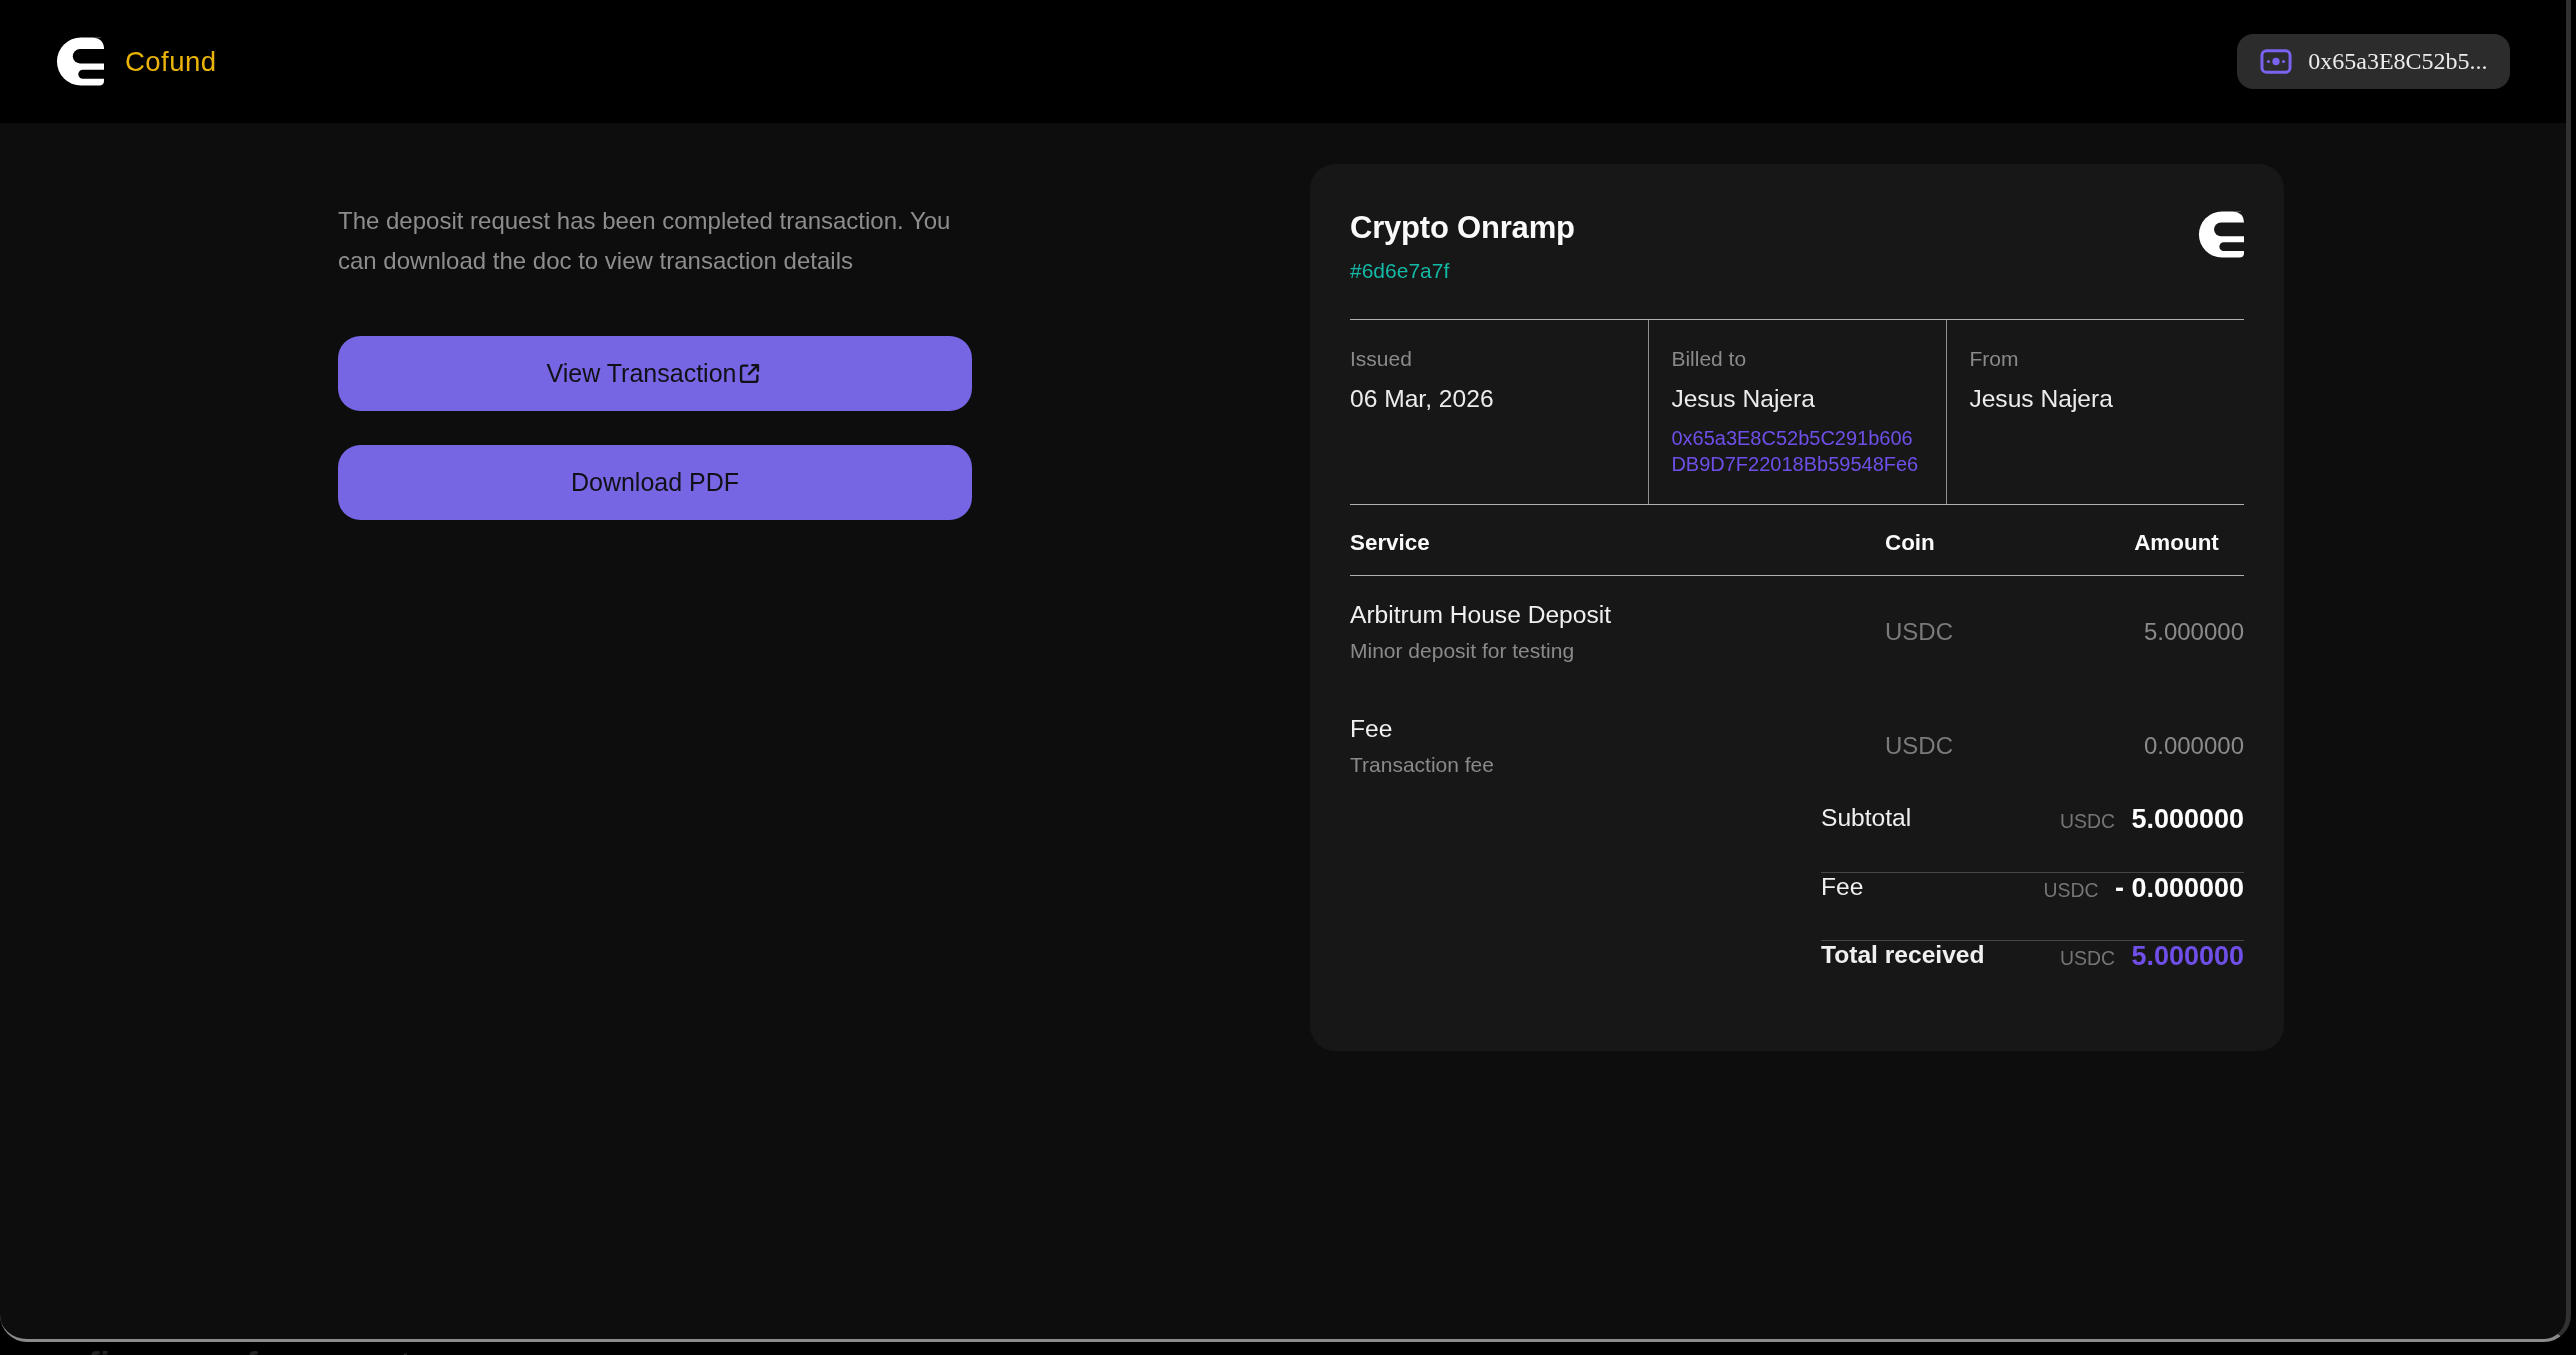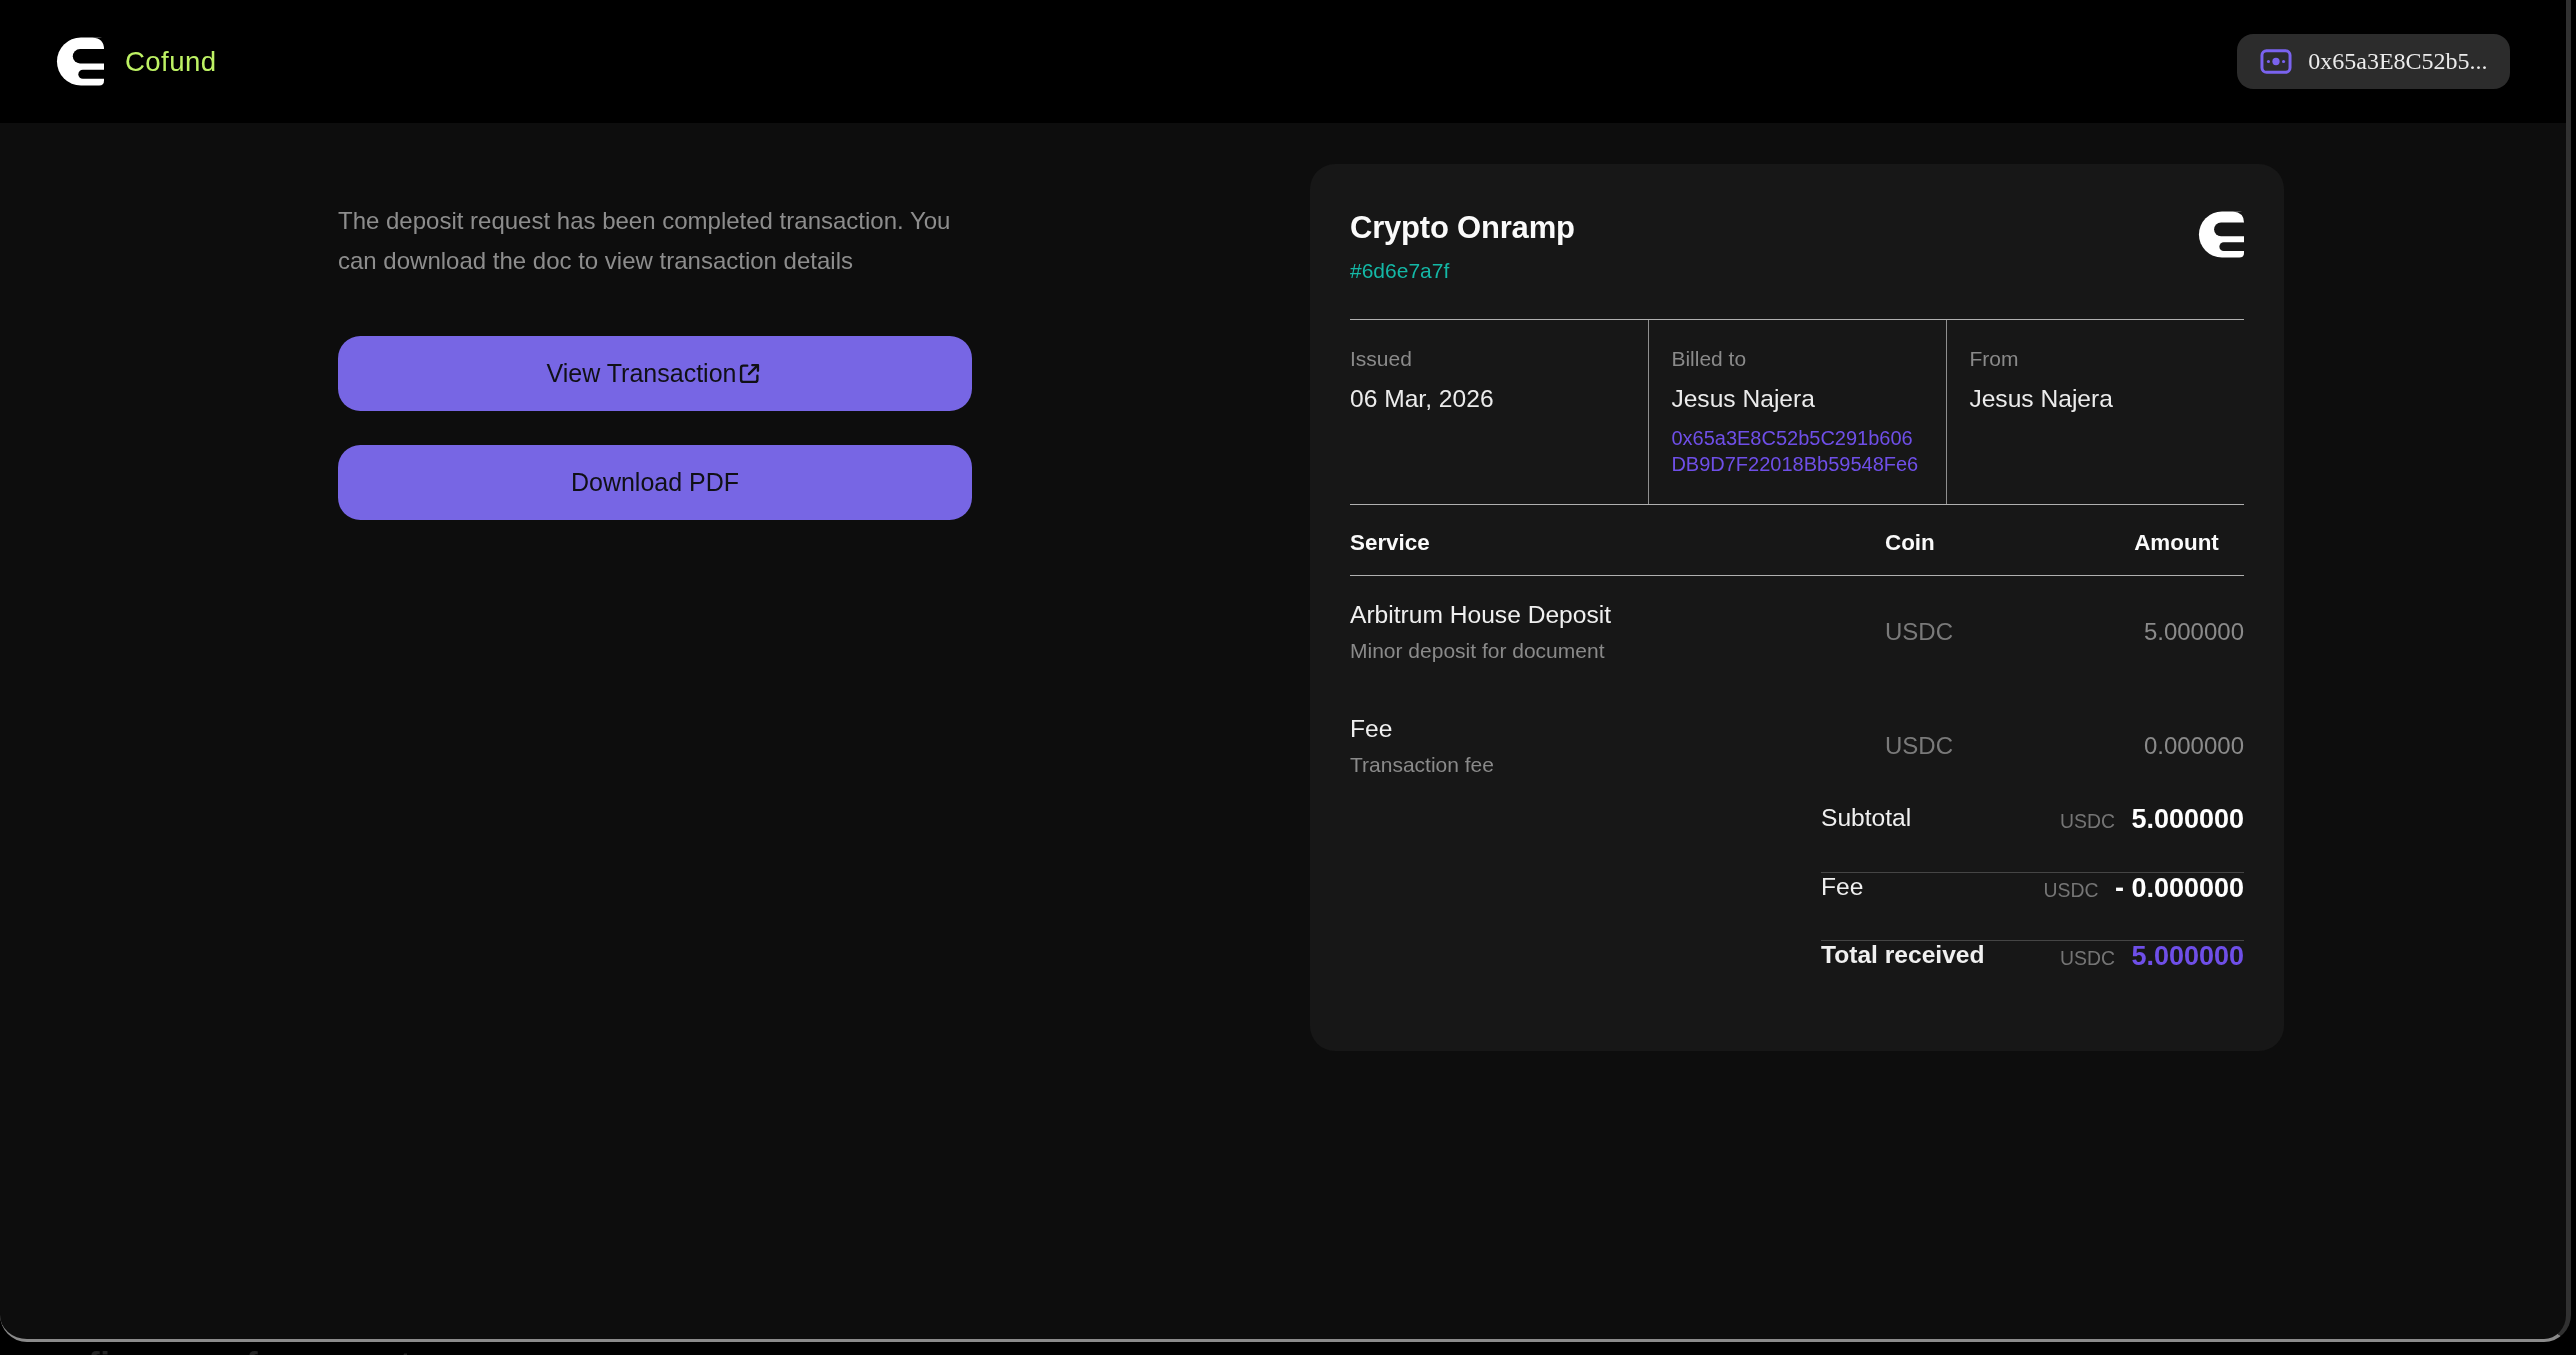--- a/index.html
+++ b/index.html
@@ -30,21 +30,21 @@
   }
 
   
   .topbar {
     height:123px; background:#000;
     display:flex; align-items:center;
     padding:0 56px;
   }
   .brand { display:flex; align-items:center; gap:21px; }
   .logo-mark { width:48px; height:51px; display:block; }
-  .brand-name { color:#bef264; font-size:27.6px; font-weight:500; letter-spacing:0.4px; }
+  .brand-name { color:#eab308; font-size:27.6px; font-weight:500; letter-spacing:0.4px; }
   .wallet-pill {
     margin-left:auto;
     display:flex; align-items:center; gap:15px;
     background:#2c2c2c; border:none; cursor:pointer;
     height:55px; padding:0 22.4px; border-radius:16.4px;
     color:#ececec; font-size:24px; font-family:Liberation Serif, serif;
   }
   .wallet-pill svg { width:34px; height:27px; display:block; }
 
   
@@ -198,21 +198,21 @@
 
       <div class="tbl-head">
         <div class="th">Service</div>
         <div class="th">Coin</div>
         <div class="th right">Amount</div>
       </div>
 
       <div class="tbl-row">
         <div>
           <div class="svc-name">Arbitrum House Deposit</div>
-          <div class="svc-desc">Minor deposit for document</div>
+          <div class="svc-desc">Minor deposit for testing</div>
         </div>
         <div class="cell-coin">USDC</div>
         <div class="cell-amt">5.000000</div>
       </div>
 
       <div class="tbl-row">
         <div>
           <div class="svc-name">Fee</div>
           <div class="svc-desc">Transaction fee</div>
         </div>

